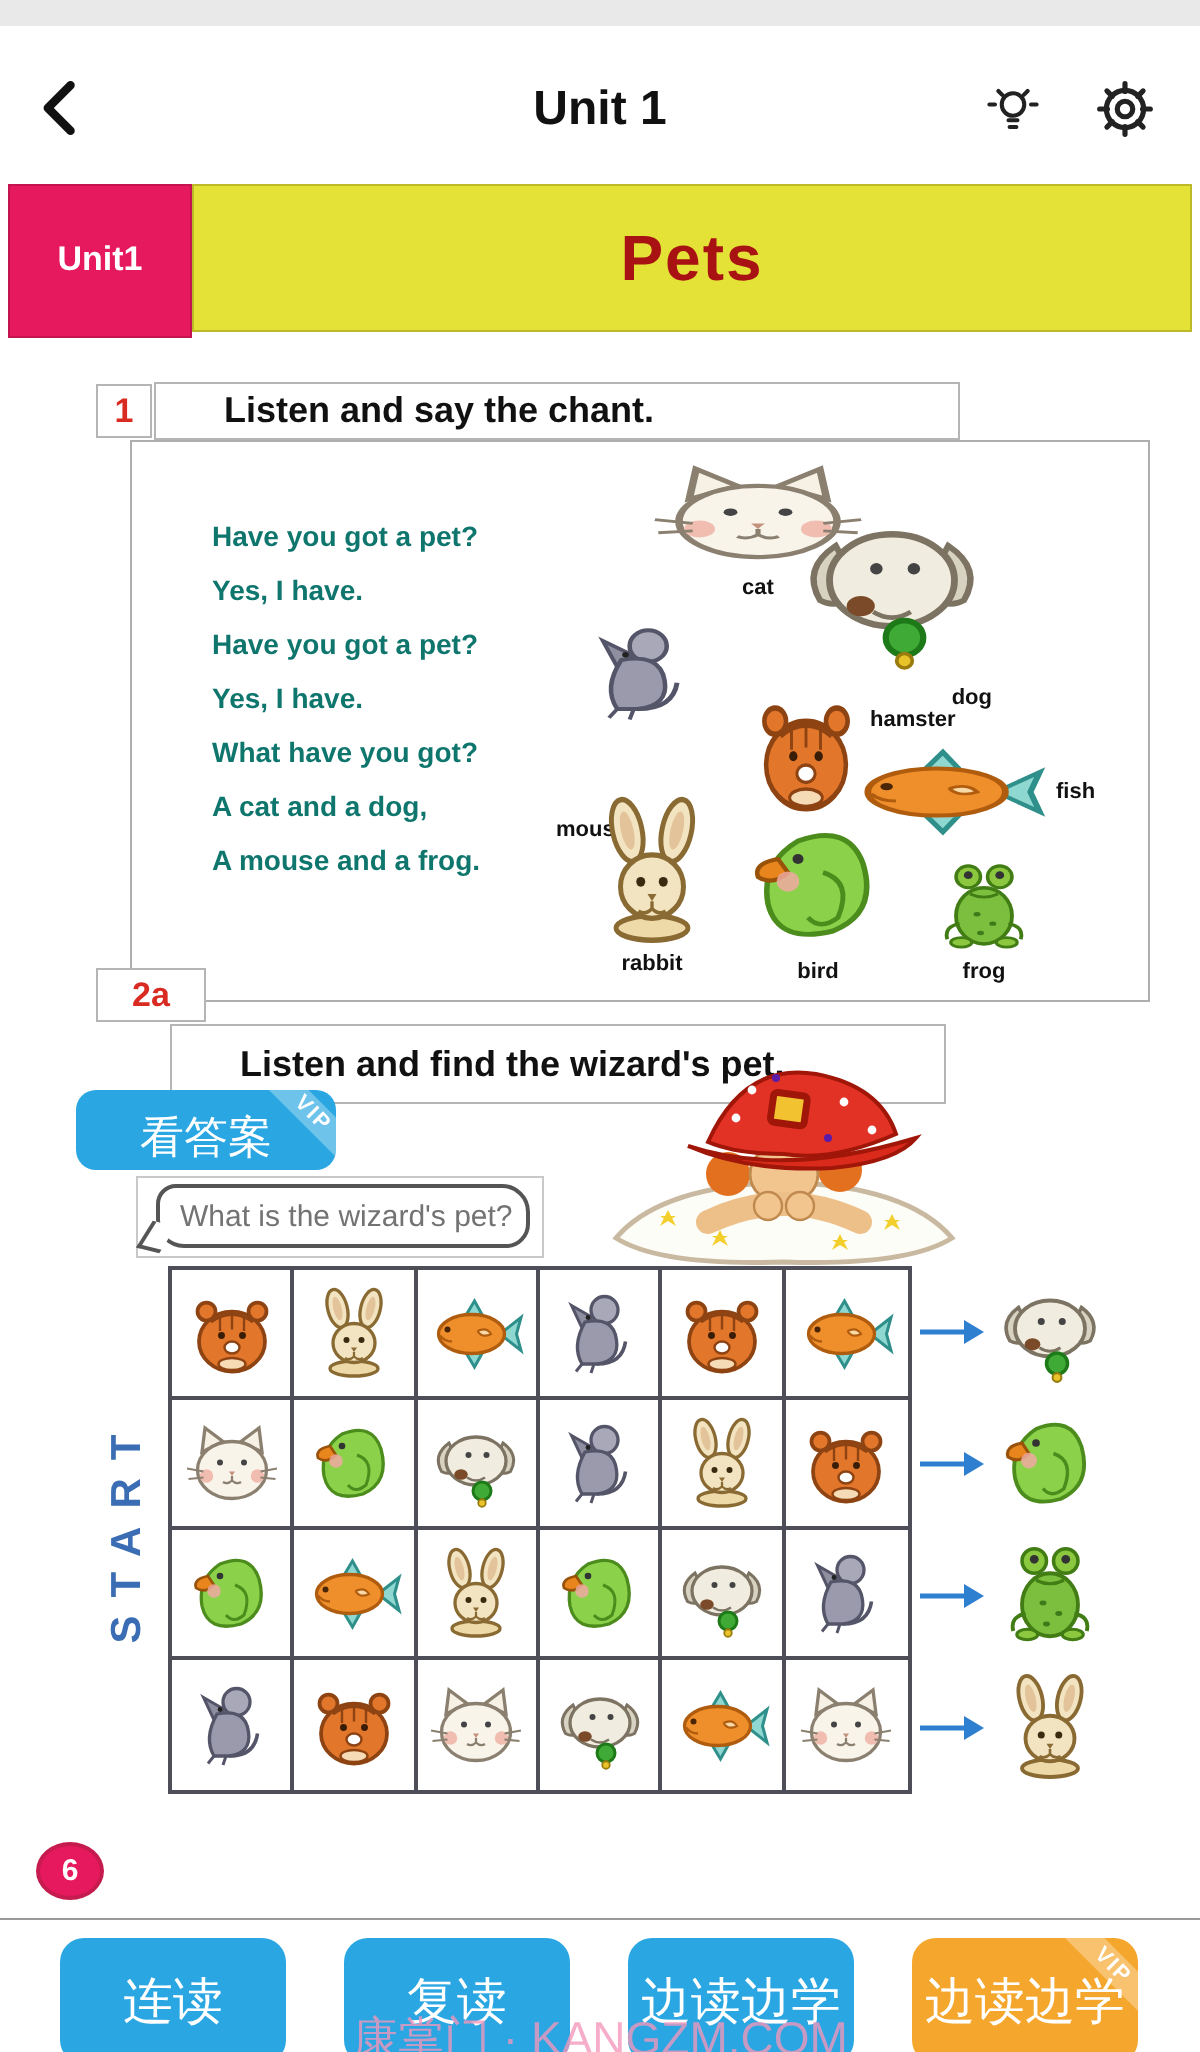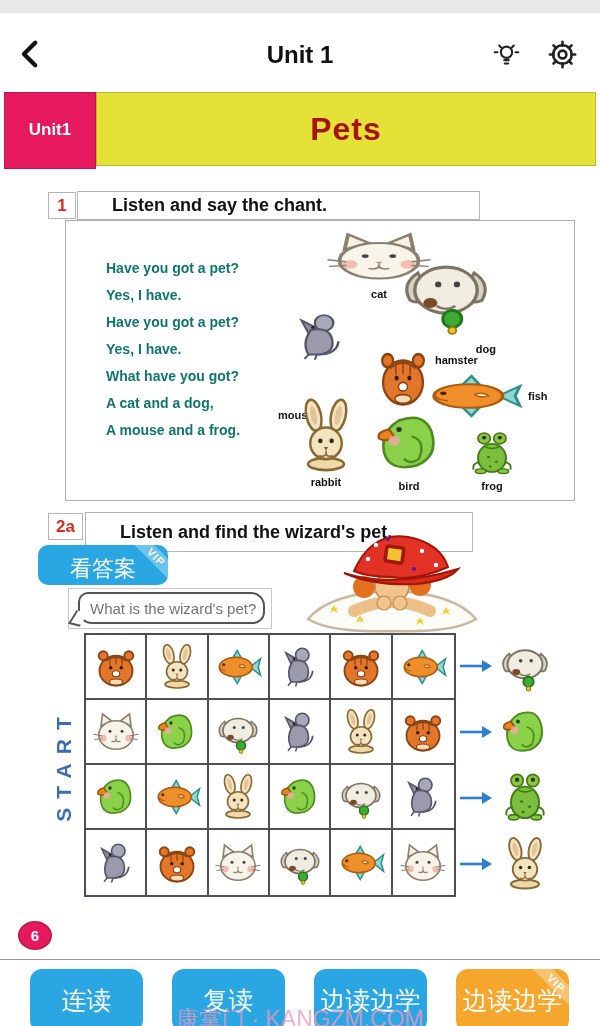--- a/index.html
+++ b/index.html
@@ -21,21 +21,21 @@
   .banner-main{position:absolute;left:92px;top:0;width:500px;height:74px;background:var(--banner-yellow,#e4e236);
                display:flex;align-items:center;justify-content:center;box-sizing:border-box;border:1px solid #bdba2a;}
   .banner-title{color:var(--title-red,#a81212);font-weight:bold;font-size:32px;letter-spacing:1px;}
   
   .sec-num{position:absolute;box-sizing:border-box;border:1px solid #b5b5b5;background:#fff;
            color:#d92b22;font-weight:bold;font-size:17px;display:flex;align-items:center;justify-content:center;}
   .sec-title{position:absolute;box-sizing:border-box;border:1px solid #b5b5b5;background:#fff;
              font-weight:bold;font-size:18px;color:#111;display:flex;align-items:center;padding-left:34px;}
   #sec1-num{left:48px;top:179px;width:28px;height:27px;}
   #sec1-title{left:77px;top:178px;width:403px;height:29px;}
-  #sec2-num{left:48px;top:500px;width:35px;height:27px;}
+  #sec2-num{left:48px;top:471px;width:55px;height:27px;}
   #sec2-title{left:85px;top:499px;width:388px;height:40px;}
   
   .chant-box{position:absolute;left:65px;top:207px;width:510px;height:281px;box-sizing:border-box;
              border:1px solid #aeaeae;background:#fff;}
   .chant-lines{position:absolute;left:40px;top:34px;}
   .chant-line{font-weight:bold;font-size:14px;line-height:27px;color:#0f766e;white-space:nowrap;}
   .s1-animal{position:absolute;display:flex;flex-direction:column;align-items:center;gap:1px;}
   .s1-label{font-weight:bold;font-size:11px;color:#111;}
   .animal-svg{display:block;}
   .pos-cat{left:258px;top:6px;}

